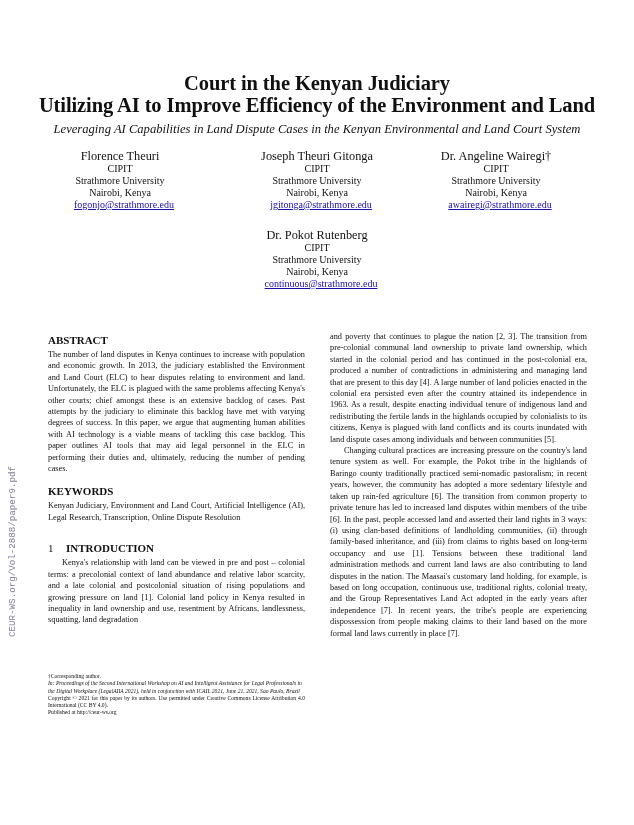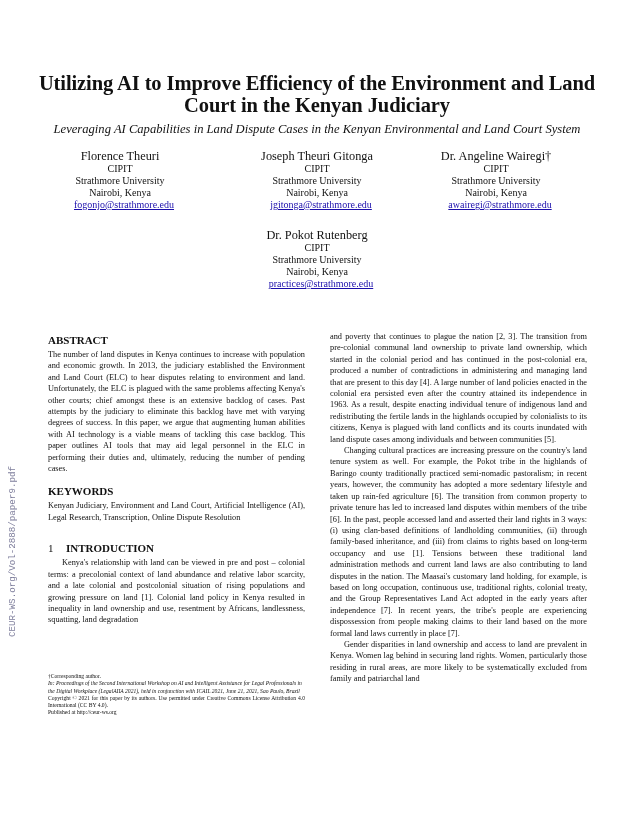--- a/index.html
+++ b/index.html
@@ -26,22 +26,22 @@
     .footnotes { position: absolute; left: 48px; top: 673px; width: 257px; font-size: 5.6px; line-height: 7.3px; }
     .footnotes .ital { font-style: italic; }
     .footnotes .copy { text-align: justify; }
   </style>
 </head>
 <body>
 
 <div class="sidebar-id">CEUR-WS.org/Vol-2888/paper9.pdf</div>
 
 <div class="title">
+  <div>Court in the Kenyan Judiciary</div>
   <div>Utilizing AI to Improve Efficiency of the Environment and Land</div>
-  <div>Court in the Kenyan Judiciary</div>
 </div>
 
 <div class="subtitle">Leveraging AI Capabilities in Land Dispute Cases in the Kenyan Environmental and Land Court System</div>
 
 <div class="author" style="left:30px; top:149px;">
   <div class="name">Florence Theuri</div>
   <div>CIPIT</div>
   <div>Strathmore University</div>
   <div>Nairobi, Kenya</div>
   <a>fogonjo@strathmore.edu</a>
@@ -61,21 +61,21 @@
   <div>Strathmore University</div>
   <div>Nairobi, Kenya</div>
   <a>awairegi@strathmore.edu</a>
 </div>
 
 <div class="author" style="left:227px; top:228px;">
   <div class="name">Dr. Pokot Rutenberg</div>
   <div>CIPIT</div>
   <div>Strathmore University</div>
   <div>Nairobi, Kenya</div>
-  <a>practices@strathmore.edu</a>
+  <a>continuous@strathmore.edu</a>
 </div>
 
 <div class="col col-left">
   <div class="h">ABSTRACT</div>
   <p class="p">The number of land disputes in Kenya continues to increase with population and economic growth. In 2013, the judiciary established the Environment and Land Court (ELC) to hear disputes relating to environment and land. Unfortunately, the ELC is plagued with the same problems affecting Kenya's other courts; chief amongst these is an extensive backlog of cases. Past attempts by the judiciary to eliminate this backlog have met with varying degrees of success. In this paper, we argue that augmenting human abilities with AI technology is a viable means of tackling this case backlog. This paper outlines AI tools that may aid legal personnel in the ELC in performing their duties and, ultimately, reducing the number of pending cases.</p>
 
   <div class="h kw-head">KEYWORDS</div>
   <p class="p">Kenyan Judiciary, Environment and Land Court, Artificial Intelligence (AI), Legal Research, Transcription, Online Dispute Resolution</p>
 
   <div class="h intro-head">
@@ -87,14 +87,13 @@
 <div class="footnotes">
   <div>†Corresponding author.</div>
   <div class="ital">In: Proceedings of the Second International Workshop on AI and Intelligent Assistance for Legal Professionals in the Digital Workplace (LegalAIIA 2021), held in conjunction with ICAIL 2021, June 21, 2021, Sao Paulo, Brazil</div>
   <div class="copy">Copyright © 2021 for this paper by its authors. Use permitted under Creative Commons License Attribution 4.0 International (CC BY 4.0).</div>
   <div>Published at http://ceur-ws.org</div>
 </div>
 
 <div class="col col-right">
   <p class="p">and poverty that continues to plague the nation [2, 3]. The transition from pre-colonial communal land ownership to private land ownership, which started in the colonial period and has continued in the post-colonial era, produced a number of contradictions in administering and managing land that are present to this day [4]. A large number of land policies enacted in the colonial era persisted even after the country attained its independence in 1963. As a result, despite enacting individual tenure of indigenous land and redistributing the fertile lands in the highlands occupied by colonialists to its citizens, Kenya is plagued with land conflicts and its courts inundated with land dispute cases among individuals and between communities [5].</p>
   <p class="p indent">Changing cultural practices are increasing pressure on the country's land tenure system as well. For example, the Pokot tribe in the highlands of Baringo county traditionally practiced semi-nomadic pastoralism; in recent years, however, the community has adopted a more sedentary lifestyle and taken up rain-fed agriculture [6]. The transition from common property to private tenure has led to increased land disputes within members of the tribe [6]. In the past, people accessed land and asserted their land rights in 3 ways: (i) using clan-based definitions of landholding communities, (ii) through family-based inheritance, and (iii) from claims to rights based on long-term occupancy and use [1]. Tensions between these traditional land administration methods and current land laws are also contributing to land disputes in the nation. The Maasai's customary land holding, for example, is based on long occupation, continuous use, traditional rights, colonial treaty, and the Group Representatives Land Act adopted in the early years after independence [7]. In recent years, the tribe's people are experiencing dispossession from people making claims to their land based on the more formal land laws currently in place [7].</p>
-  <p class="p indent">Gender disparities in land ownership and access to land are prevalent in Kenya. Women lag behind in securing land rights. Women, particularly those residing in rural areas, are more likely to be systematically excluded from family and patriarchal land</p>
 </div>
 
 </body></html>

